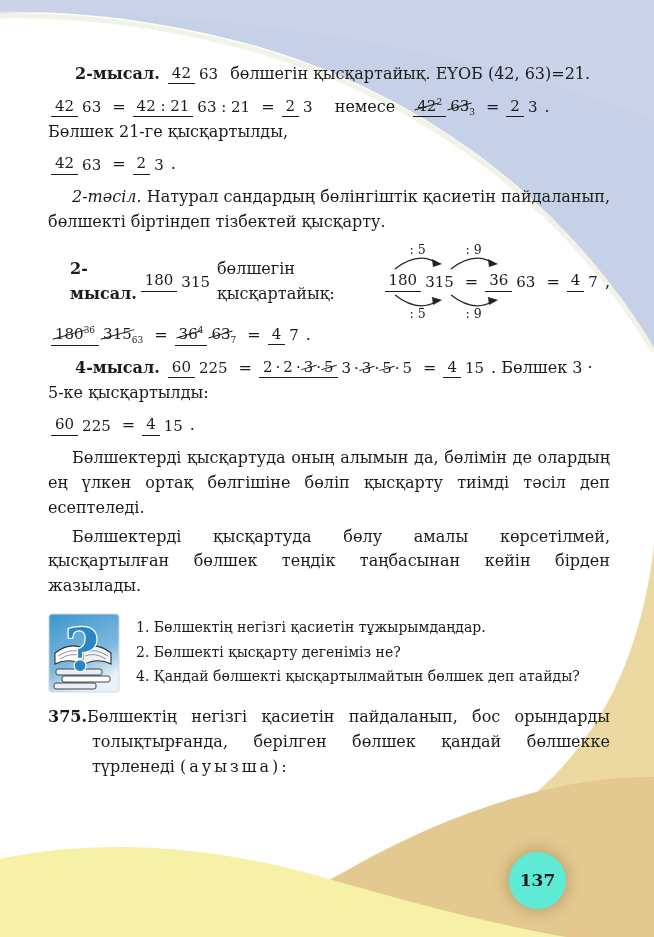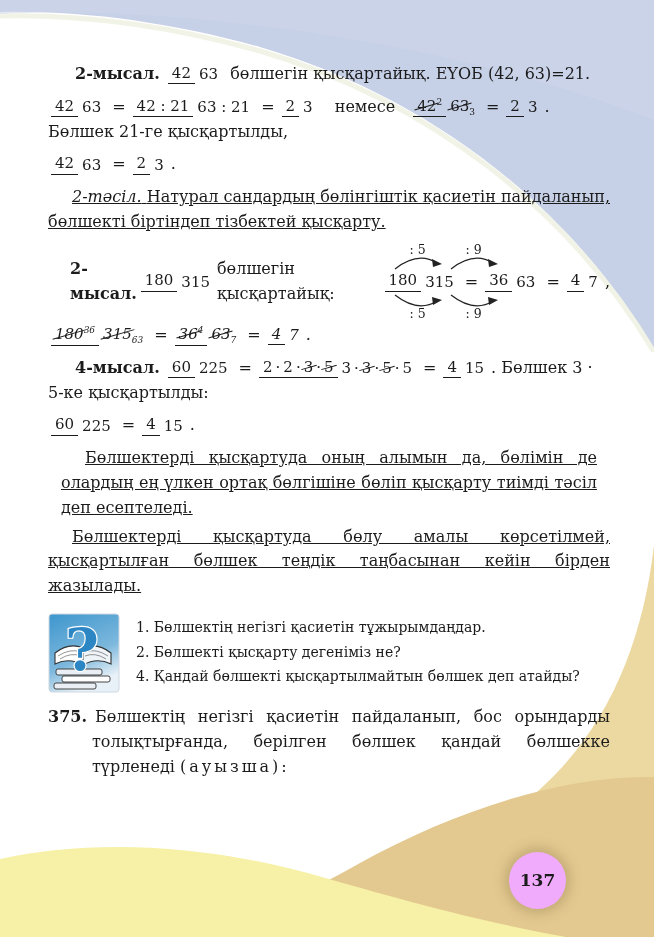--- a/index.html
+++ b/index.html
@@ -22,48 +22,48 @@
   sup { font-size:9px; vertical-align:super; }
   sub { font-size:9px; vertical-align:sub; }
   .cancel { position:relative; display:inline-block; }
   .cancel::after { content:""; position:absolute; left:-3px; right:-3px; top:46%;
                    border-top:1.2px solid #1b1b1b; transform:rotate(-16deg); }
   .dot { margin:0 3px; }
   .eq { margin:0 4px; }
 
   .mline { margin:6px 0 8px; }
   .indent { text-indent:24px; }
-  .just { text-align:justify;text-decoration:underline; }
+  .just { text-align:justify; }
   b.exlabel { font-weight:bold; }
   i.mlabel { font-style:italic; }
 
   
   .chain { display:inline-flex; flex-direction:column; align-items:flex-start;
            vertical-align:middle; margin-left:4px; }
   .chain-row { display:flex; align-items:center; }
   .chain-arrs { display:flex; margin-left:6px; }
   .chain-arr { display:flex; flex-direction:column; align-items:center; width:60px; }
   .chain-arr + .chain-arr { margin-left:-4px; }
   .chain .op { font-size:12.5px; line-height:1.1; white-space:pre; }
   .chain svg { color:#222; }
 
   
   .qblock { display:flex; align-items:flex-start; margin:14px 0 10px; }
   .qicon { flex:0 0 72px; margin-right:16px; }
   .qlist { font-size:14px; line-height:1.75; padding-top:2px; }
 
   
   .ex-head { margin-top:12px; padding-left:44px; text-indent:-44px; text-align:justify; }
-  .ex-head b { margin-right:8px; }
+  .ex-head b { }
   .spaced { letter-spacing:3px; }
 
   
   .page-circle { position:absolute; z-index:3; left:509px; top:852px;
                  width:57px; height:57px; border-radius:50%;
-                 background:#f0abfc; box-shadow:0 0 12px 4px rgba(130,115,70,.35);
+                 background:#5eead4; box-shadow:0 0 12px 4px rgba(130,115,70,.35);
                  display:flex; align-items:center; justify-content:center;
                  font-weight:bold; font-size:17px; }
 </style>
 </head>
 <body>
 
 <svg id="decor-top" class="decor" width="654" height="352" viewBox="0 0 654 352">
   <path d="M0,0 H654 V348 C570,207 430,97 260,47 C170,22 80,10 0,12 Z" fill="#c6d0e6"></path>
   <path d="M0,16 C80,14 170,26 260,51 C430,101 570,211 654,352" fill="none" stroke="#eef2e2" stroke-width="5" opacity="0.9"></path>
   <path d="M0,0 H654 V120 C500,60 300,22 120,14 C75,12 30,12 0,14 Z" fill="#cdd6e9" opacity="0.55"></path>
@@ -177,21 +177,21 @@
           <svg width="52" height="13" viewBox="0 0 52 13">
               <path d="M3,1 Q26,19 45,7" fill="none" stroke="currentColor" stroke-width="1.2"></path>
               <polygon points="50,6 40,3 41,11" fill="currentColor"></polygon>
             </svg>
           <span class="op">: 9</span>
         </span>
       </span>
     </span>
   </div>
 
-  <div class="mline" style="margin-top:-6px;font-style:italic;">
+  <div class="mline" style="margin-top:-6px;">
     <span class="frac">
       <span class="fnum"><span class="cancel">180</span><sup>36</sup></span>
       <span class="fden"><span class="cancel">315</span><sub>63</sub></span>
     </span><span class="eq">=</span><span class="frac">
       <span class="fnum"><span class="cancel">36</span><sup>4</sup></span>
       <span class="fden"><span class="cancel">63</span><sub>7</sub></span>
     </span><span class="eq">=</span><span class="frac">
       <span class="fnum">4</span>
       <span class="fden">7</span>
     </span><span>.</span>
@@ -216,21 +216,21 @@
   <div class="mline">
     <span class="frac">
       <span class="fnum">60</span>
       <span class="fden">225</span>
     </span><span class="eq">=</span><span class="frac">
       <span class="fnum">4</span>
       <span class="fden">15</span>
     </span><span>.</span>
   </div>
 
-  <p class="mline just indent" style="margin:4px 13px;">Бөлшектерді қысқартуда оның алымын да, бөлімін де олардың ең үлкен ортақ бөлгішіне бөліп қысқарту тиімді тәсіл деп есептеледі.</p>
+  <p class="mline just indent" style="margin:4px 0;">Бөлшектерді қысқартуда оның алымын да, бөлімін де олардың ең үлкен ортақ бөлгішіне бөліп қысқарту тиімді тәсіл деп есептеледі.</p>
   <p class="mline just indent" style="margin:4px 0;">Бөлшектерді қысқартуда бөлу амалы көрсетілмей, қысқартылған бөлшек теңдік таңбасынан кейін бірден жазылады.</p>
 
   <div class="qblock">
     <svg class="qicon" width="72" height="80" viewBox="0 0 72 80">
       <defs>
         <linearGradient id="icong" x1="0" y1="0" x2="0.4" y2="1">
           <stop offset="0" stop-color="#3d96cd"></stop>
           <stop offset="0.65" stop-color="#7db8dd"></stop>
           <stop offset="1" stop-color="#e8f1f7"></stop>
         </linearGradient>

